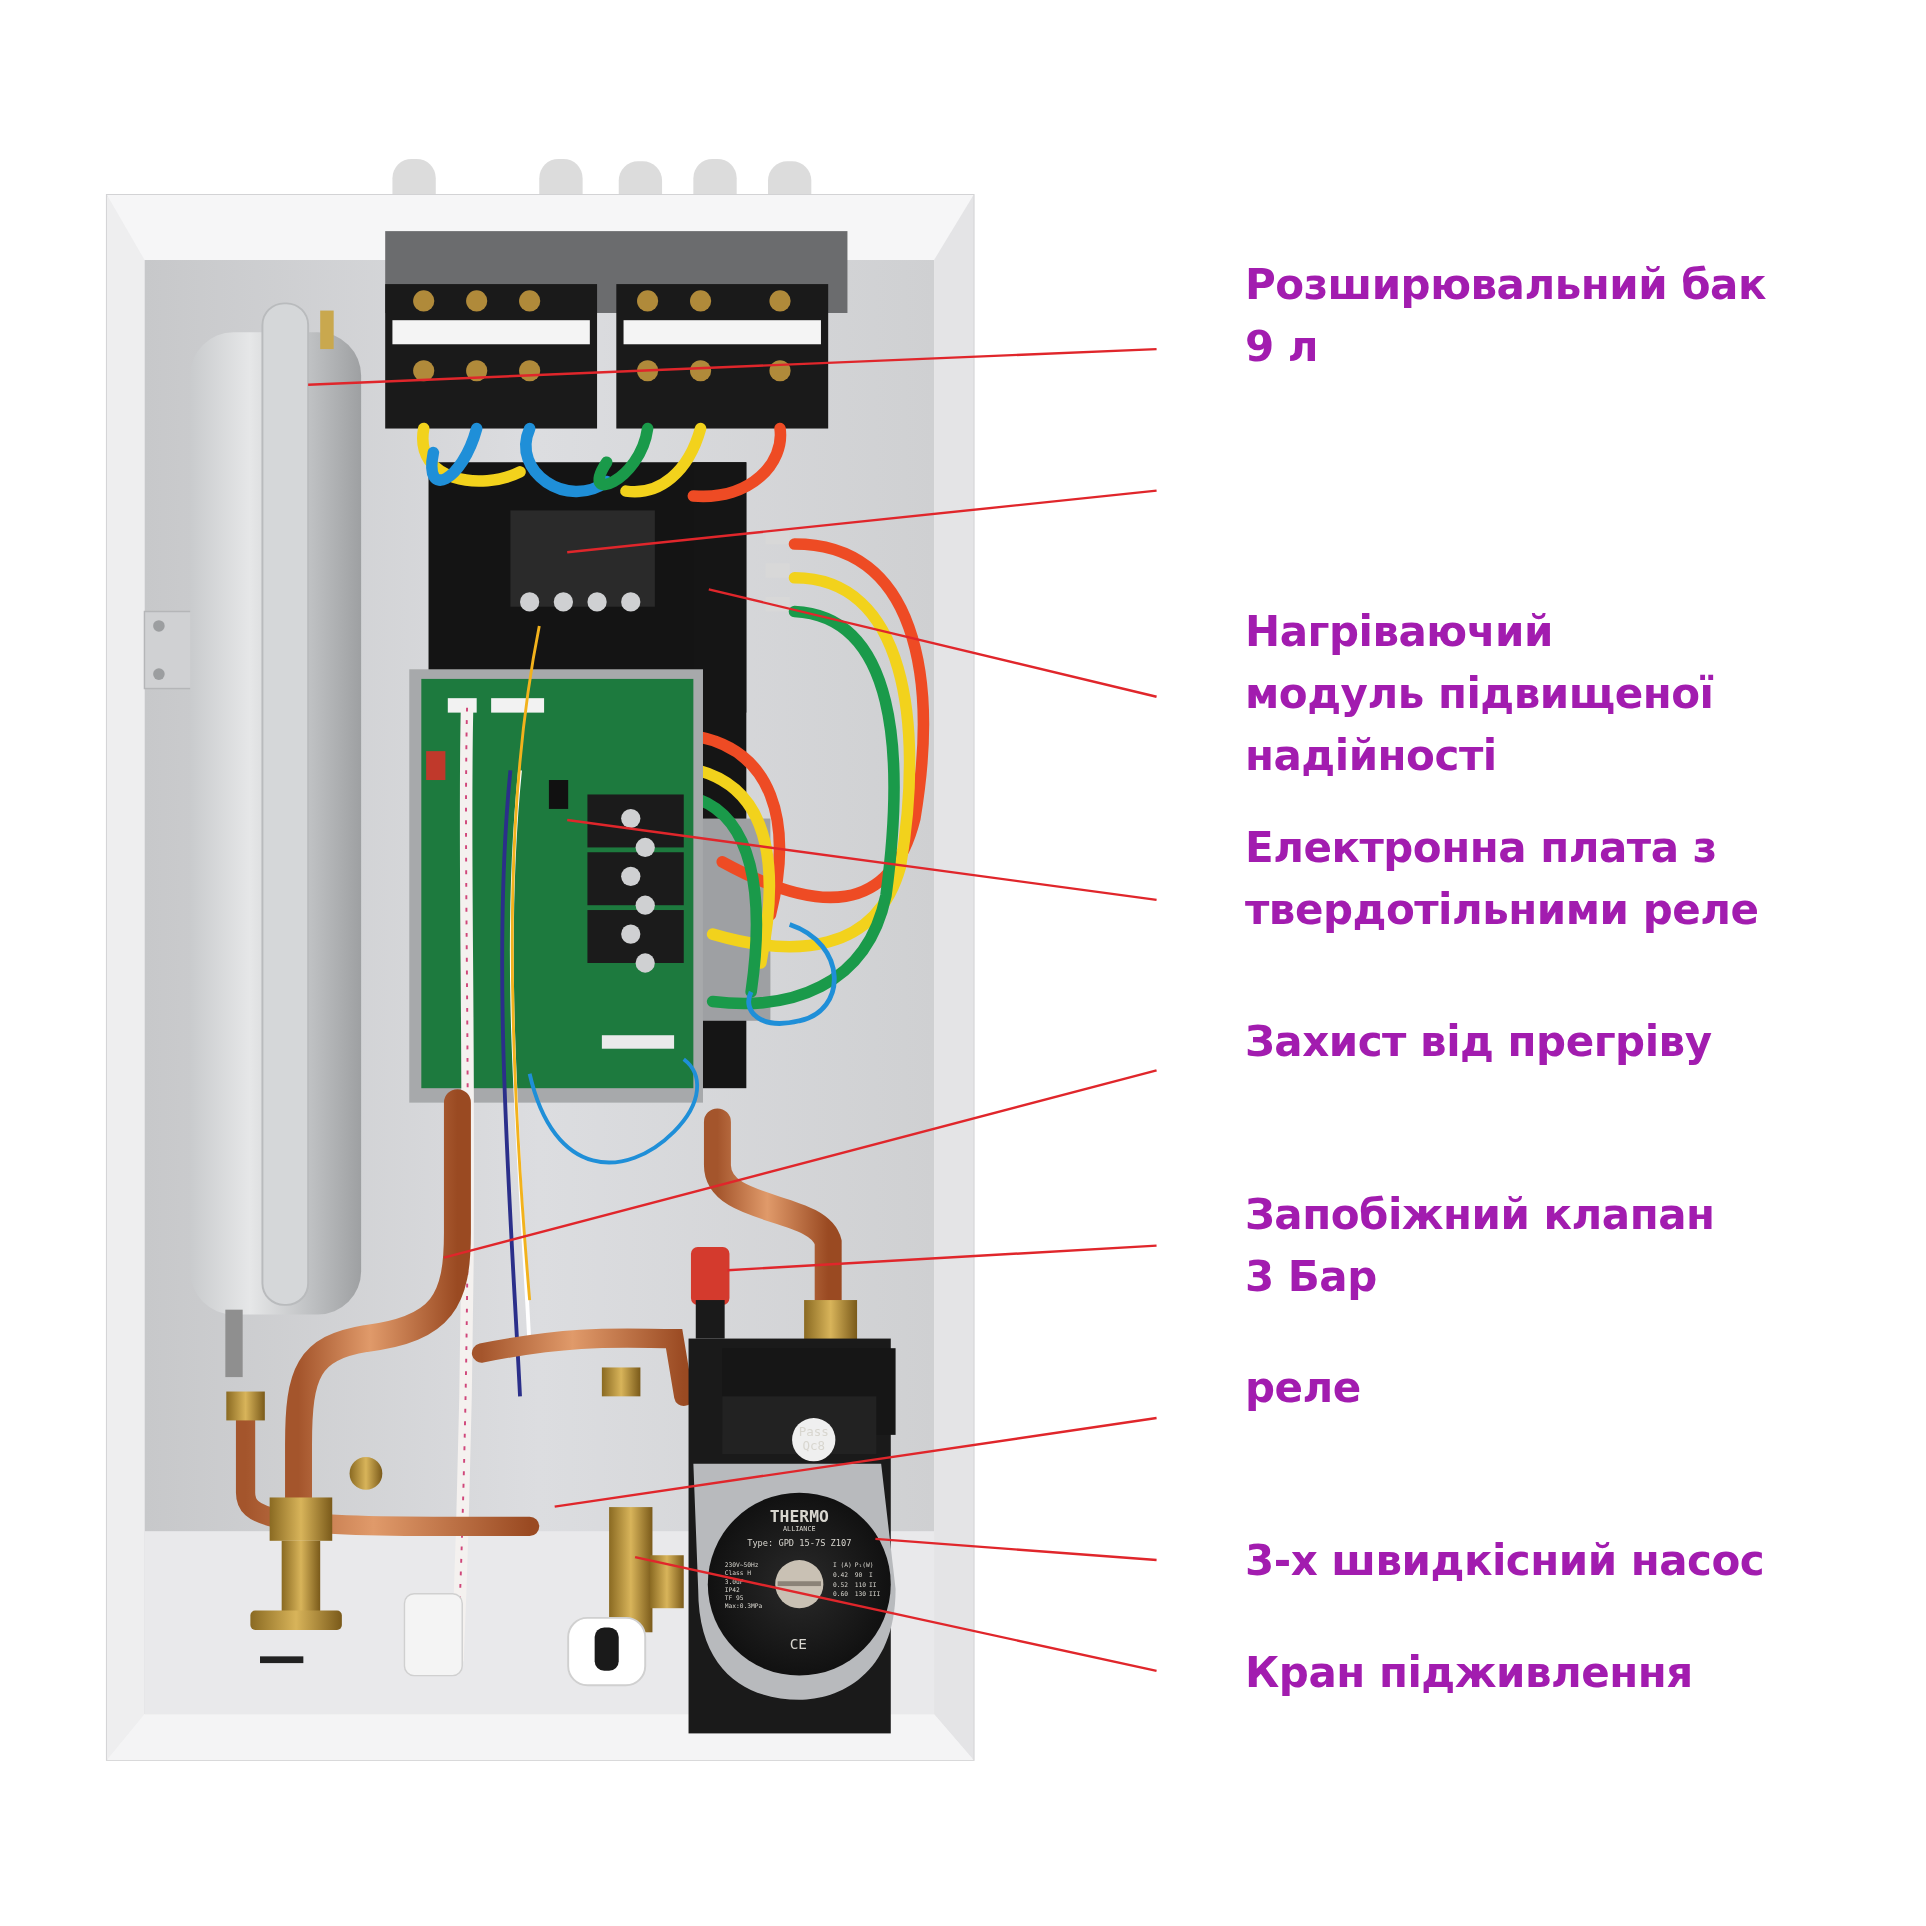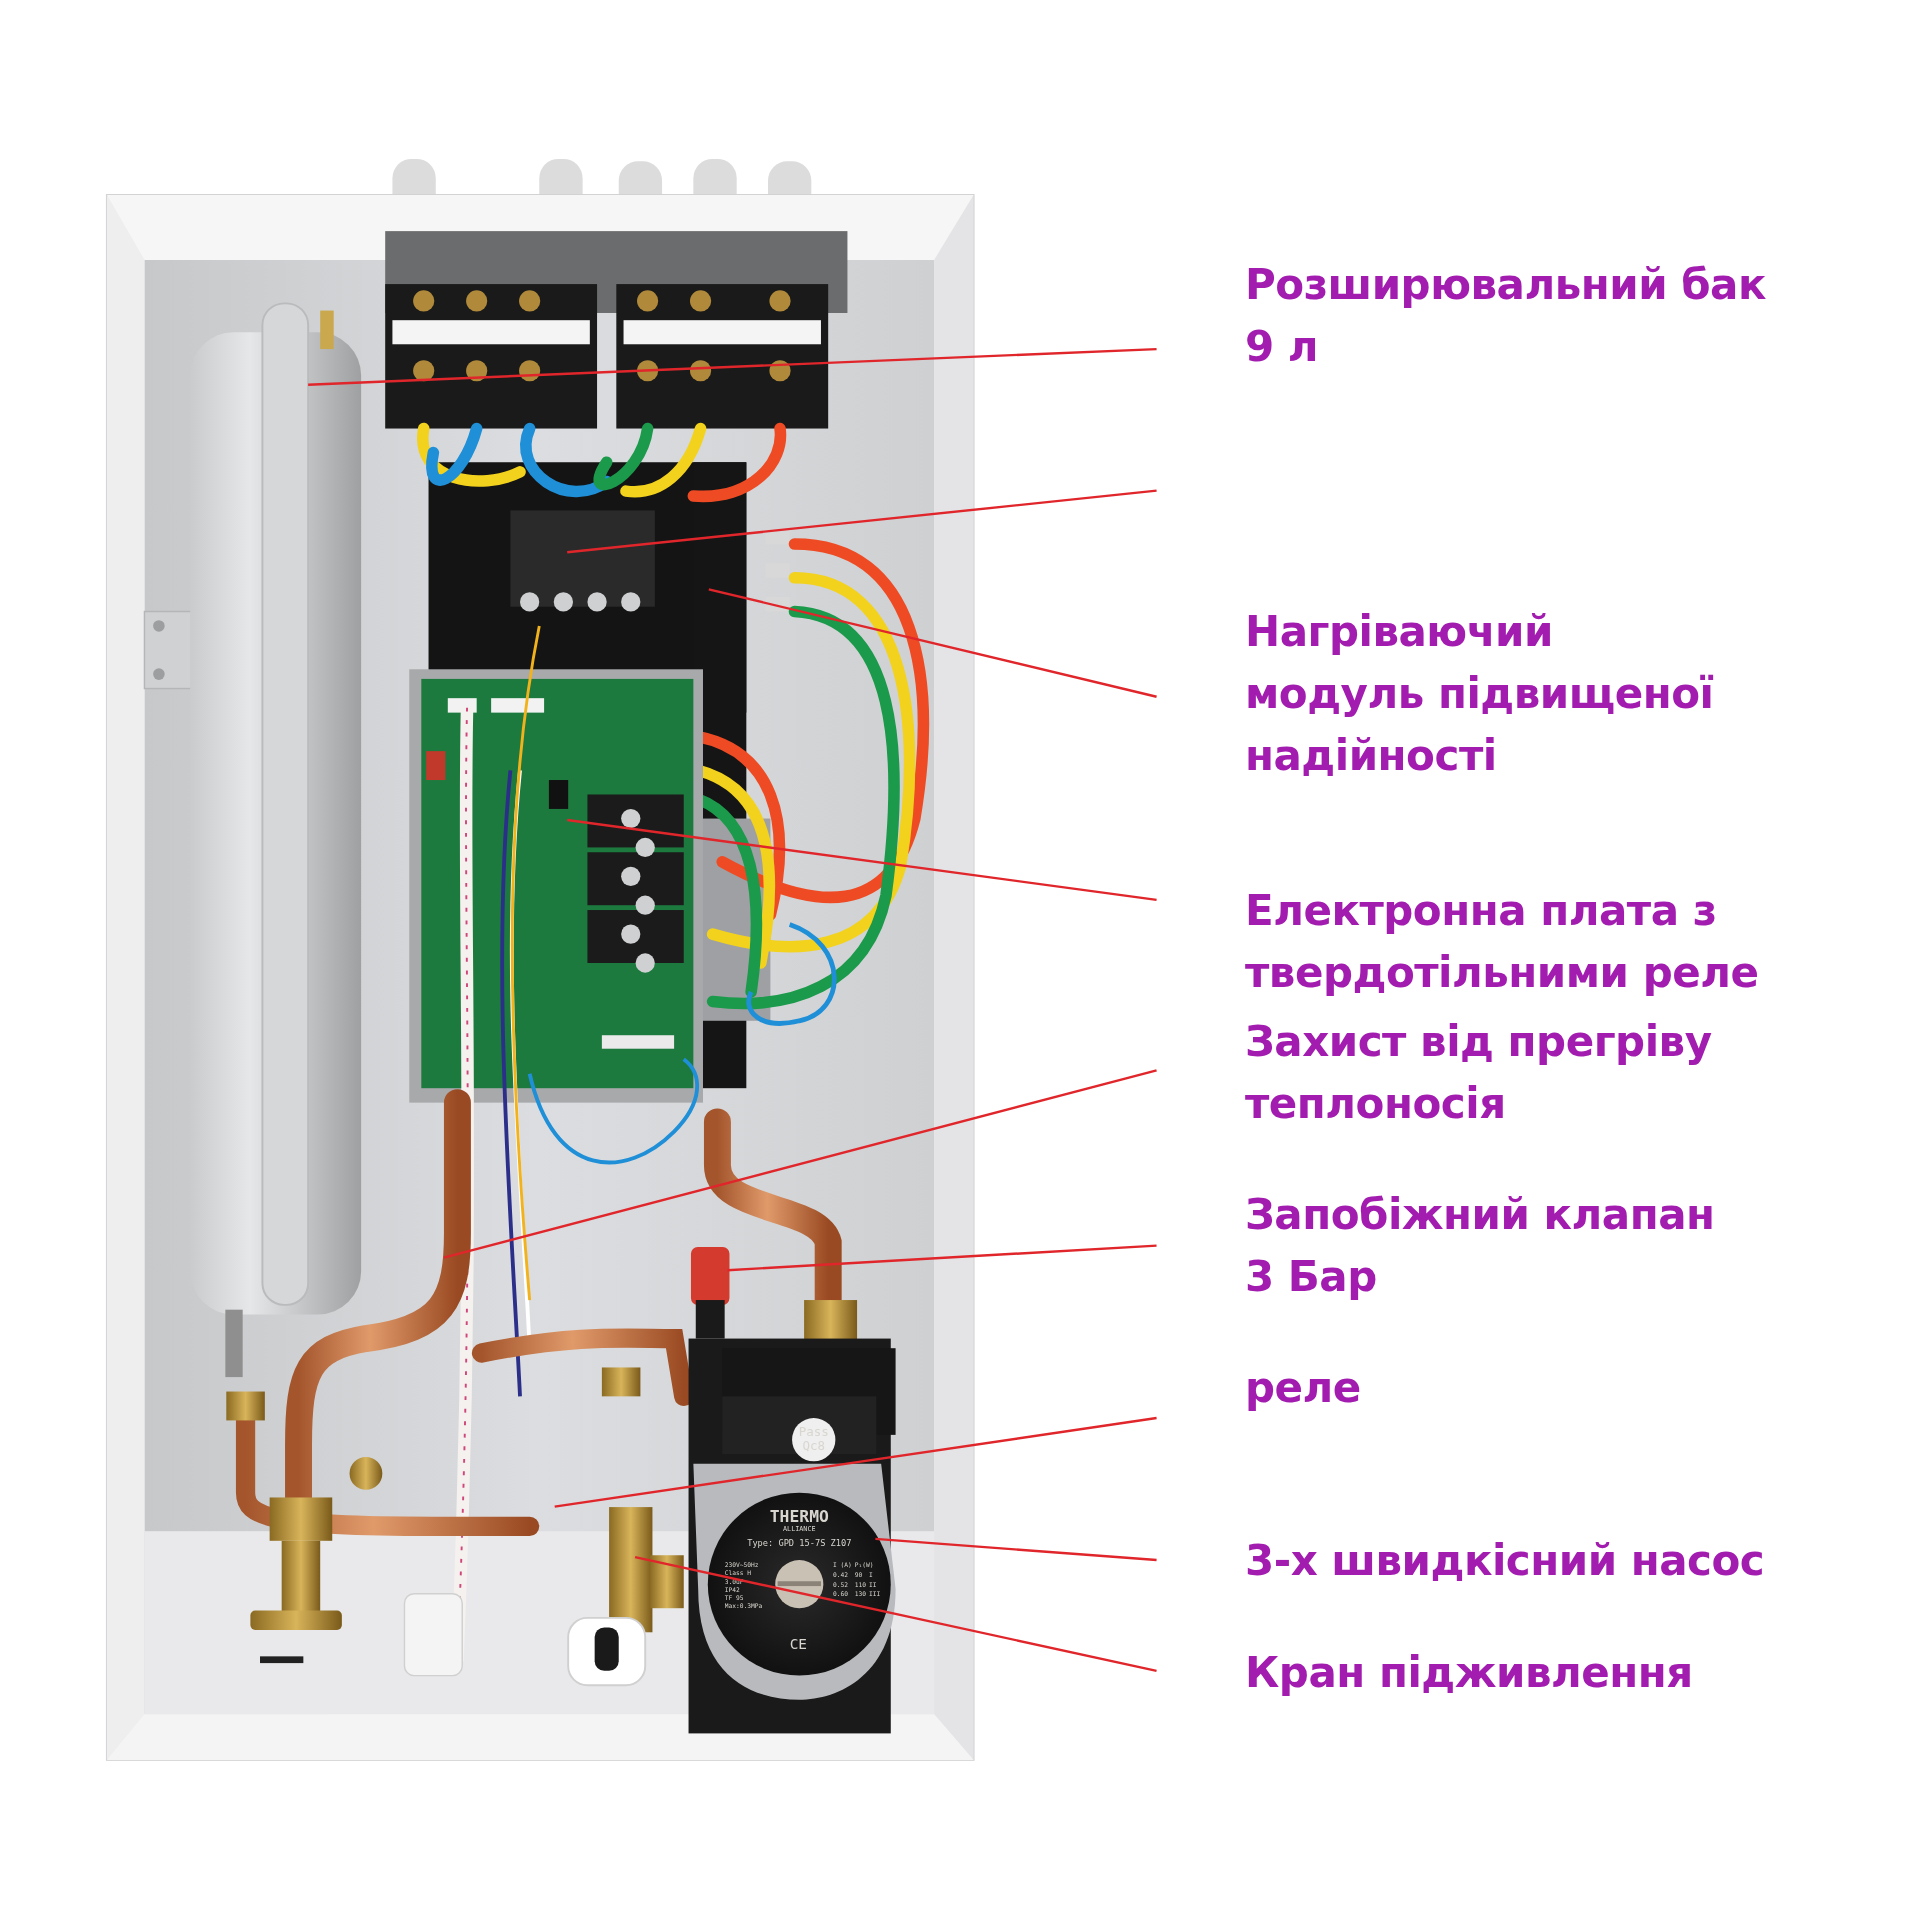--- a/index.html
+++ b/index.html
@@ -244,27 +244,26 @@
 
 <div class="label" style="top:254px">
   <span>Розширювальний бак</span>
   <span>9 л</span>
 </div>
 <div class="label" style="top:601px">
   <span>Нагріваючий</span>
   <span>модуль підвищеної</span>
   <span>надійності</span>
 </div>
-<div class="label" style="top:880px">
+<div class="label" style="top:817px">
   <span>Електронна плата з</span>
   <span>твердотільними реле</span>
 </div>
 <div class="label" style="top:1011px">
   <span>Захист від прегріву</span>
-  <span>теплоносія</span>
 </div>
 <div class="label" style="top:1184px">
   <span>Запобіжний клапан</span>
   <span>3 Бар</span>
 </div>
 <div class="label" style="top:1357px">
   <span>реле</span>
 </div>
 <div class="label" style="top:1530px">
   <span>3-х швидкісний насос</span>

